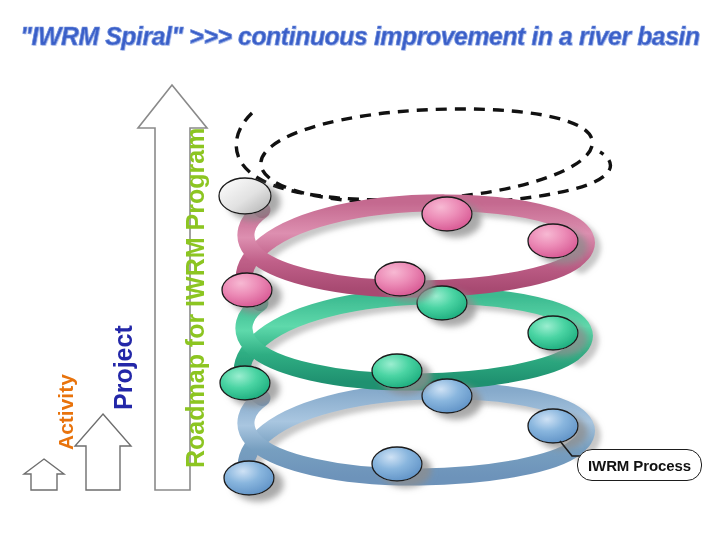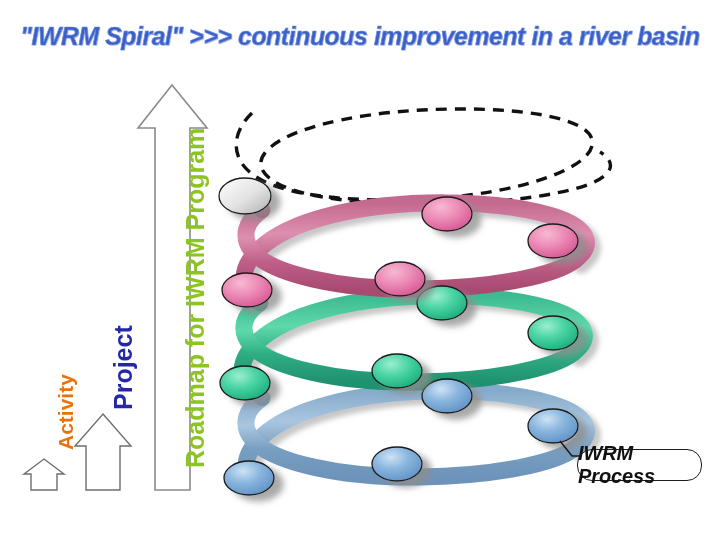--- a/index.html
+++ b/index.html
@@ -82,25 +82,24 @@
     border: 1.6px solid #1d1d1d;
     border-radius: 15px;
     background: #ffffff;
     box-sizing: border-box;
     display: flex;
     align-items: center;
     justify-content: center;
   }
   #callout-text {
     font-family: "Liberation Sans", sans-serif;
-    font-size: 20px;
+    font-size: 15px;
     font-weight: bold;
     color: #111111;
     letter-spacing: -0.1px;
-    font-style: italic;
   }
 </style>
 </head>
 <body>
 
 <div id="slide">
 
   <div id="title">"IWRM Spiral" &gt;&gt;&gt; continuous improvement in a river basin</div>
 
   <svg id="stage" viewBox="0 0 720 540">

